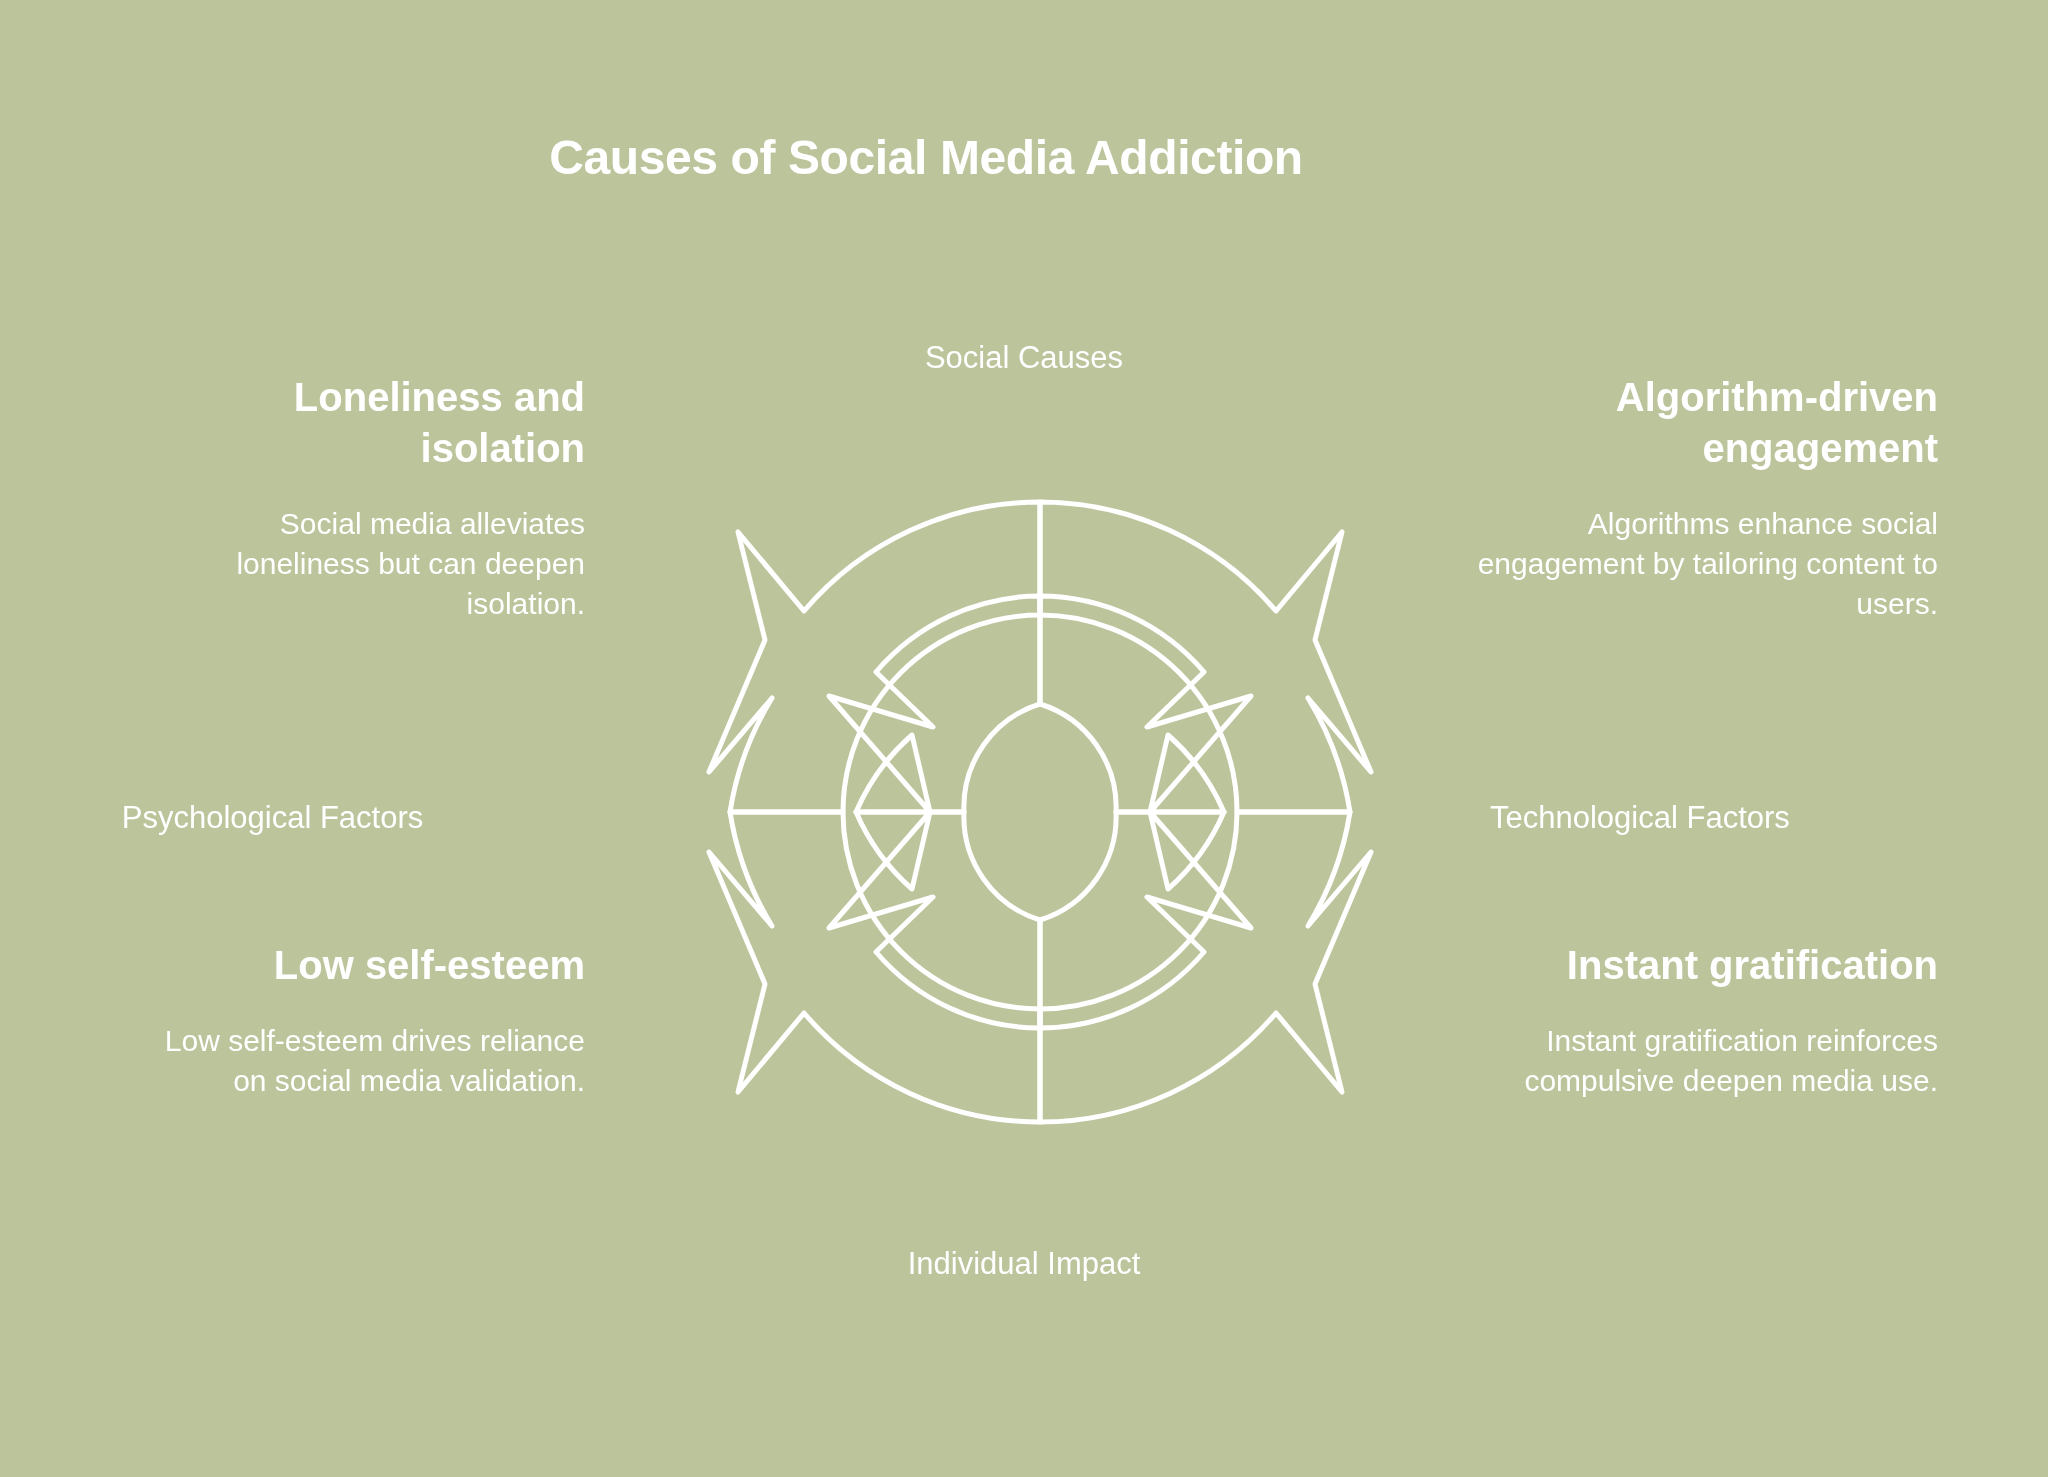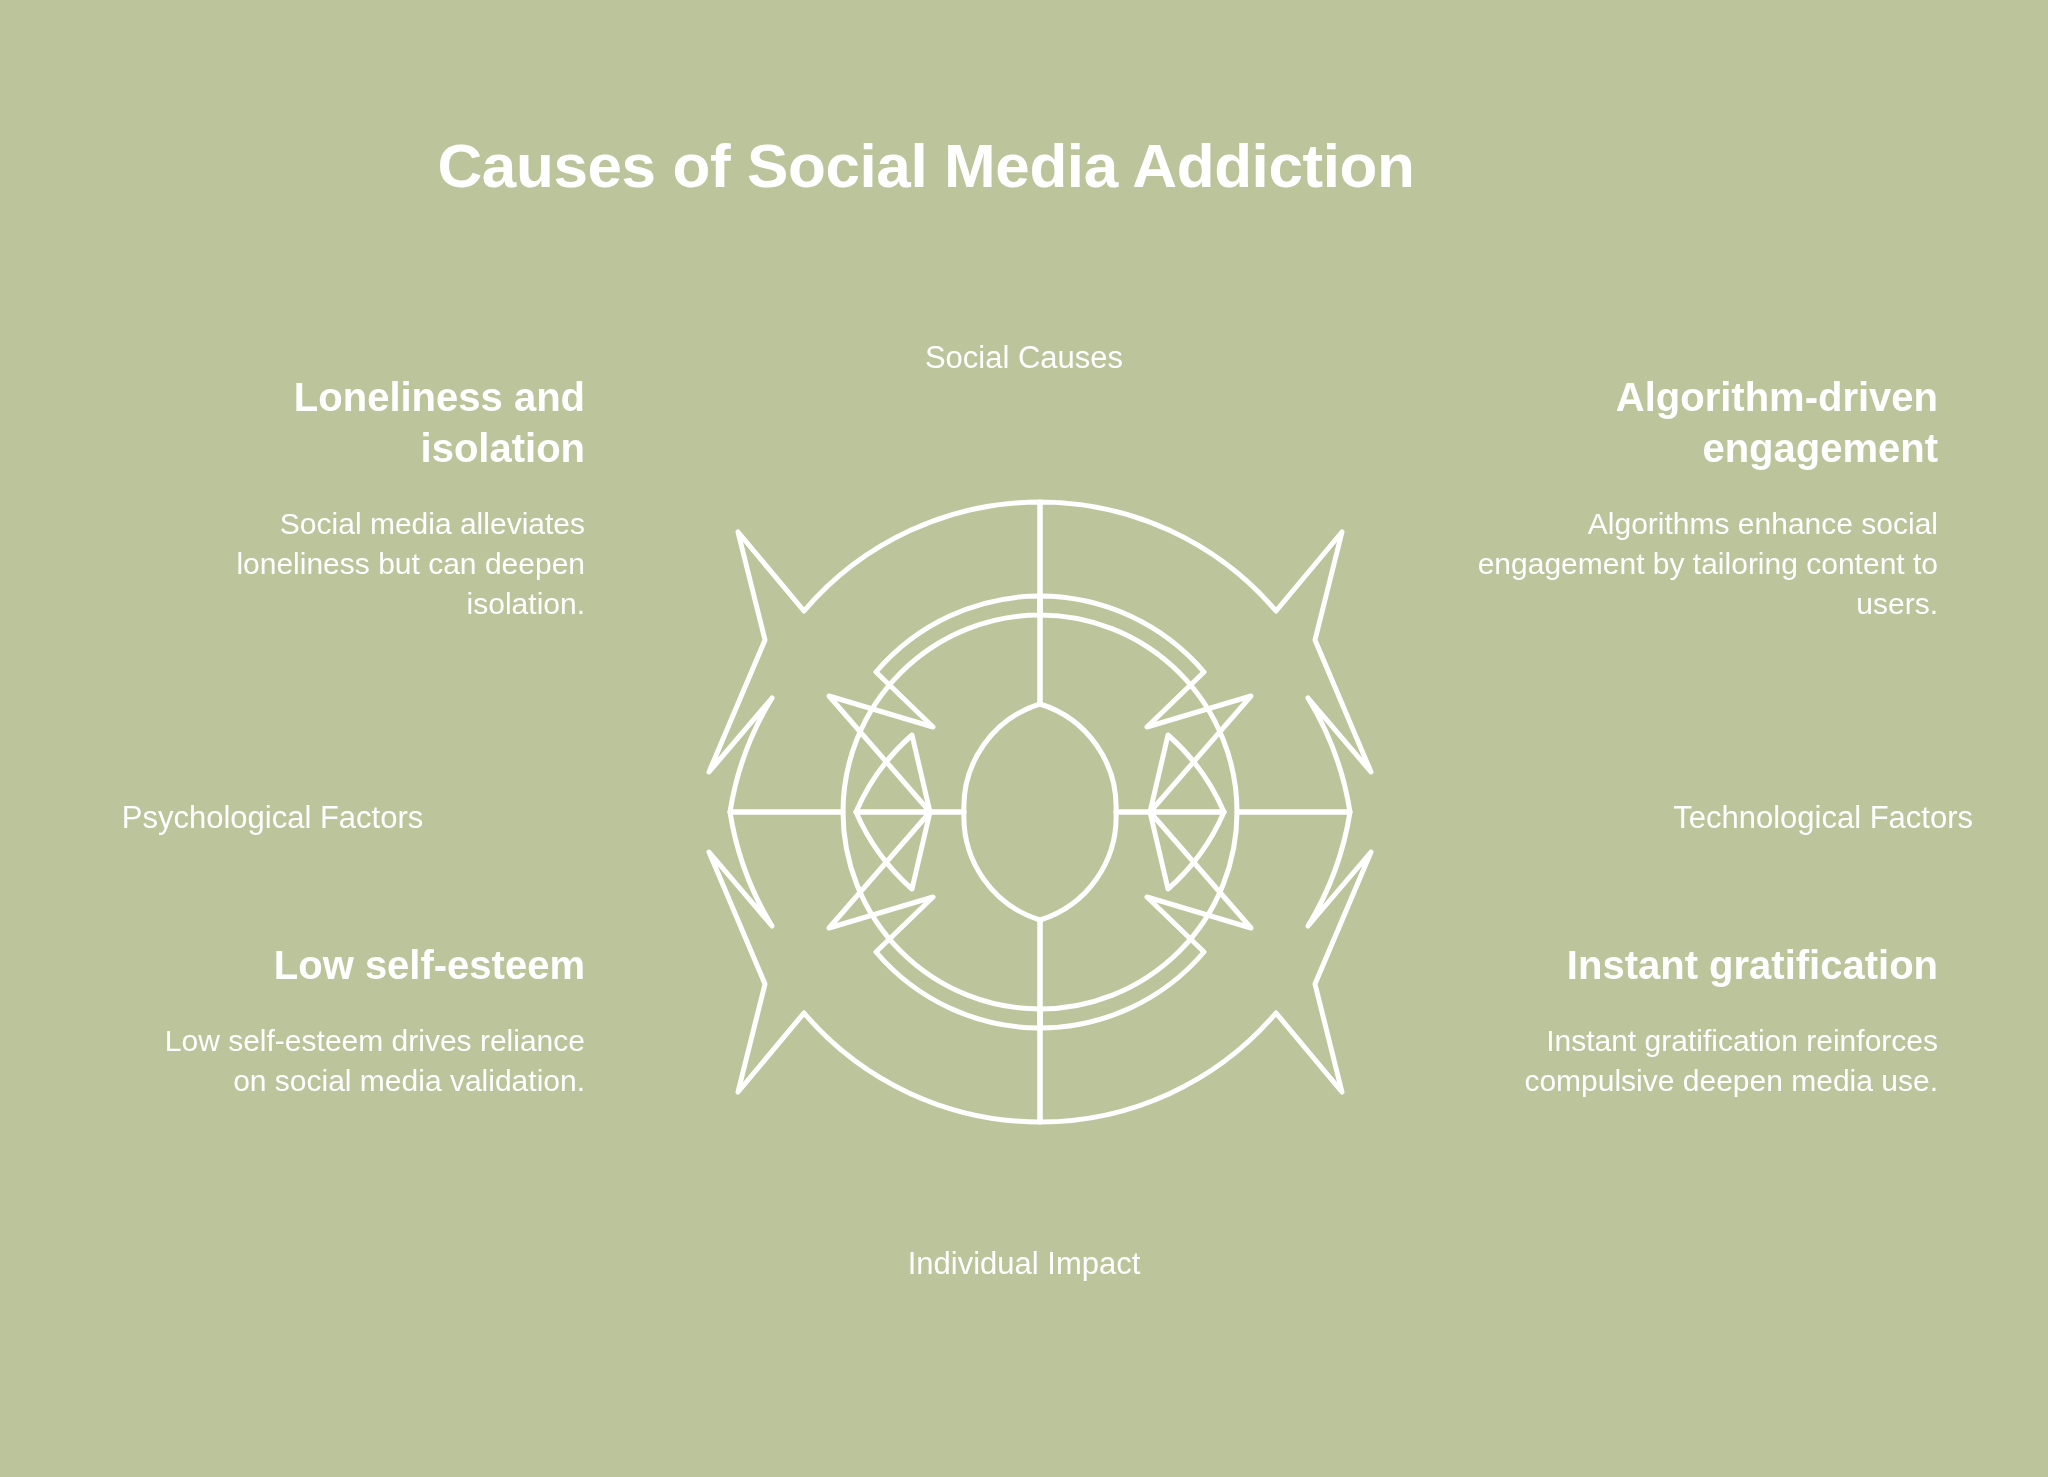--- a/index.html
+++ b/index.html
@@ -21,21 +21,21 @@
   }
 
   
   .title {
     position: absolute;
     top: 132px;
     left: 0;
     width: 1852px;
     text-align: center;
     color: #ffffff;
-    font-size: 62px;
+    font-size: 48px;
     font-weight: bold;
     letter-spacing: -0.4px;
     line-height: 1.1;
   }
 
   
   .ring-wrap {
     position: absolute;
     left: 700px;
     top: 468px;
@@ -65,23 +65,23 @@
     text-align: center;
   }
   .axis-left {
     top: 800px;
     left: 0;
     width: 545px;
     text-align: center;
   }
   .axis-right {
     top: 800px;
-    left: 1428px;
+    left: 1490px;
     width: 545px;
-    text-align: right;
+    text-align: left;
   }
 
   
   .block { position: absolute; }
   .block .heading {
     color: #ffffff;
     font-size: 40px;
     font-weight: bold;
     line-height: 1.28;
     margin: 0;

